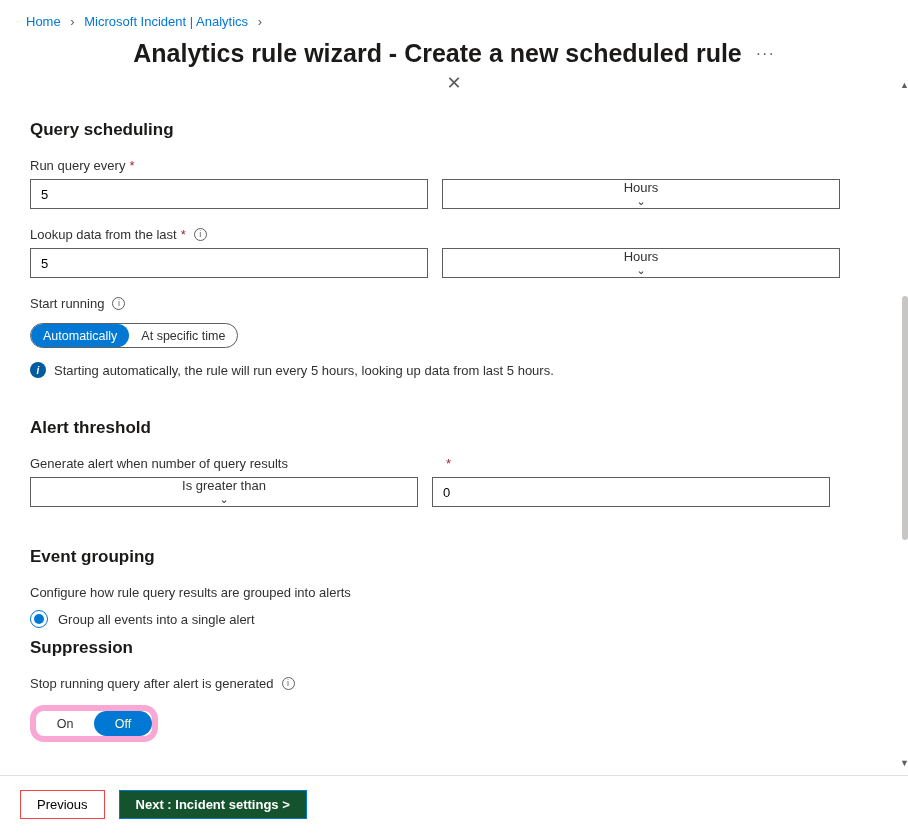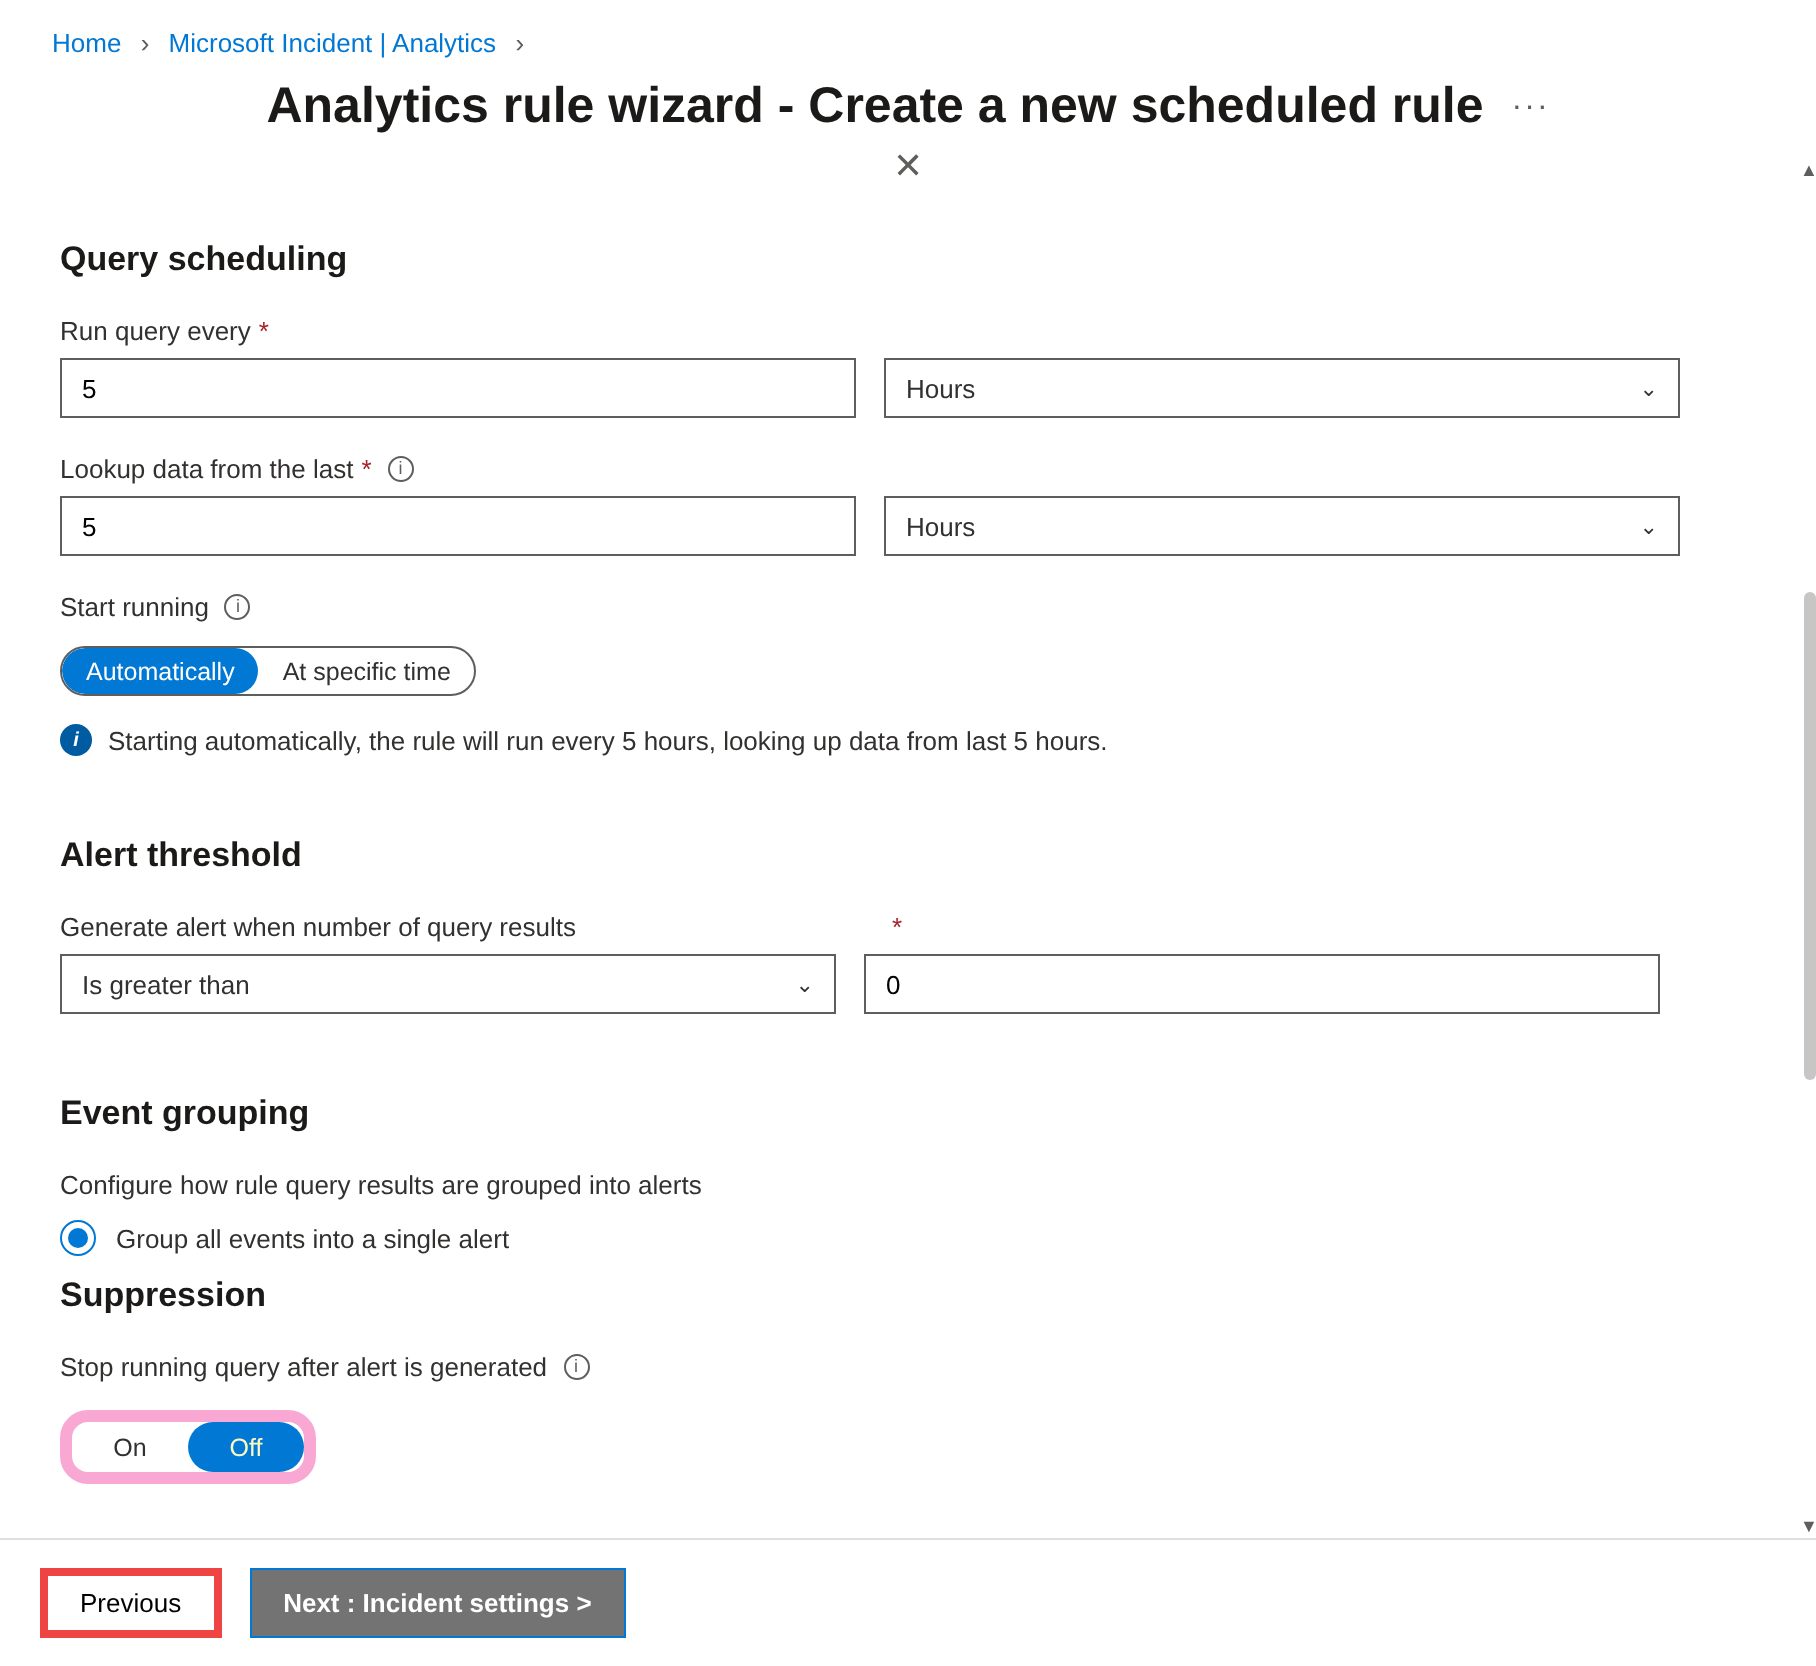--- a/index.html
+++ b/index.html
@@ -17,21 +17,21 @@
     .content { padding: 0 16px 0 30px; position: relative; height: 672px; overflow-y: auto; }
 
     .section-title { font-size: 17px; font-weight: 600; margin-bottom: 18px; color: #1b1a19; }
 
     .label-row { font-size: 13px; color: #323130; margin-bottom: 6px; display: flex; align-items: center; }
     .req { color: #a4262c; margin-left: 4px; }
     .info-icon { border: 1px solid #605e5c; border-radius: 50%; width: 13px; height: 13px; display: inline-flex; align-items: center; justify-content: center; font-size: 9px; color: #605e5c; margin-left: 8px; font-style: normal; line-height: 1; }
 
     .field-row { display: flex; gap: 14px; margin-bottom: 18px; }
     .text-input { width: 398px; height: 30px; border: 1px solid #605e5c; padding: 0 10px; font-size: 13px; }
-    .select-input { width: 398px; height: 30px; border: 1px solid #605e5c; padding: 0 10px; font-size: 13px; background: #fff; display: flex; align-items: center; justify-content: space-between; cursor: pointer; }
+    .select-input { width: 398px; height: 30px; border: 1px solid #605e5c; padding: 0 10px; font-size: 13px; background: #fff; display: flex; align-items: center; justify-content: space-between; cursor: pointer; flex-direction: column; }
     .chev { font-size: 11px; color: #323130; }
 
     .label-pair { display: flex; gap: 14px; }
     .label-col { width: 398px; }
 
     .pill-toggle { display: inline-flex; border: 1px solid #605e5c; border-radius: 14px; height: 25px; overflow: hidden; margin-top: 6px; margin-bottom: 14px; }
     .pill-opt { padding: 0 12px; font-size: 12.5px; display: flex; align-items: center; cursor: pointer; }
     .pill-opt.active { background: #0078d4; color: #fff; border-radius: 13px; }
 
     .info-row { display: flex; align-items: center; gap: 8px; margin-bottom: 40px; }
@@ -40,22 +40,22 @@
     .radio-row { display: flex; align-items: center; gap: 10px; margin-bottom: 10px; }
     .radio { width: 18px; height: 18px; border: 1px solid #323130; border-radius: 50%; display: flex; align-items: center; justify-content: center; cursor: pointer; }
     .radio.selected { border-color: #0078d4; }
     .radio.selected::after { content: ''; width: 10px; height: 10px; background: #0078d4; border-radius: 50%; }
 
     .onoff { display: inline-flex; border: 6px solid #f9a8d4; border-radius: 14px; height: 37px; width: 128px; overflow: hidden; margin-top: 8px; }
     .onoff-opt { flex: 1; display: flex; align-items: center; justify-content: center; font-size: 12.5px; cursor: pointer; }
     .onoff-opt.active { background: #0078d4; color: #fef9c3; border-radius: 13px; }
 
     .footer { position: absolute; bottom: 0; left: 0; right: 0; border-top: 1px solid #e1dfdd; padding: 14px 20px; display: flex; gap: 14px; background: #fff; }
-    .btn-prev { border: 4px solid #ef4444; background: #fff; padding: 6px 16px; font-size: 13px; cursor: pointer; }
-    .btn-next { border: 1px solid #0078d4; background: #737373; color: #fff; padding: 6px 16px; font-size: 13px; font-weight: 600; cursor: pointer; }
+    .btn-prev { border: 1px solid #ef4444; background: #fff; padding: 6px 16px; font-size: 13px; cursor: pointer; }
+    .btn-next { border: 1px solid #0078d4; background: #14532d; color: #fff; padding: 6px 16px; font-size: 13px; font-weight: 600; cursor: pointer; }
 
     .scrollbar { position: absolute; right: 0; top: 80px; width: 8px; height: 688px; }
     .scroll-arrow { font-size: 9px; color: #605e5c; text-align: center; line-height: 10px; }
     .scroll-thumb { position: absolute; right: 0; top: 216px; width: 6px; height: 244px; background: #c8c6c4; border-radius: 3px; }
 
     .mb-sm { margin-bottom: 10px; }
     .mb-lg { margin-bottom: 40px; }
   </style>
 </head>
 <body>

